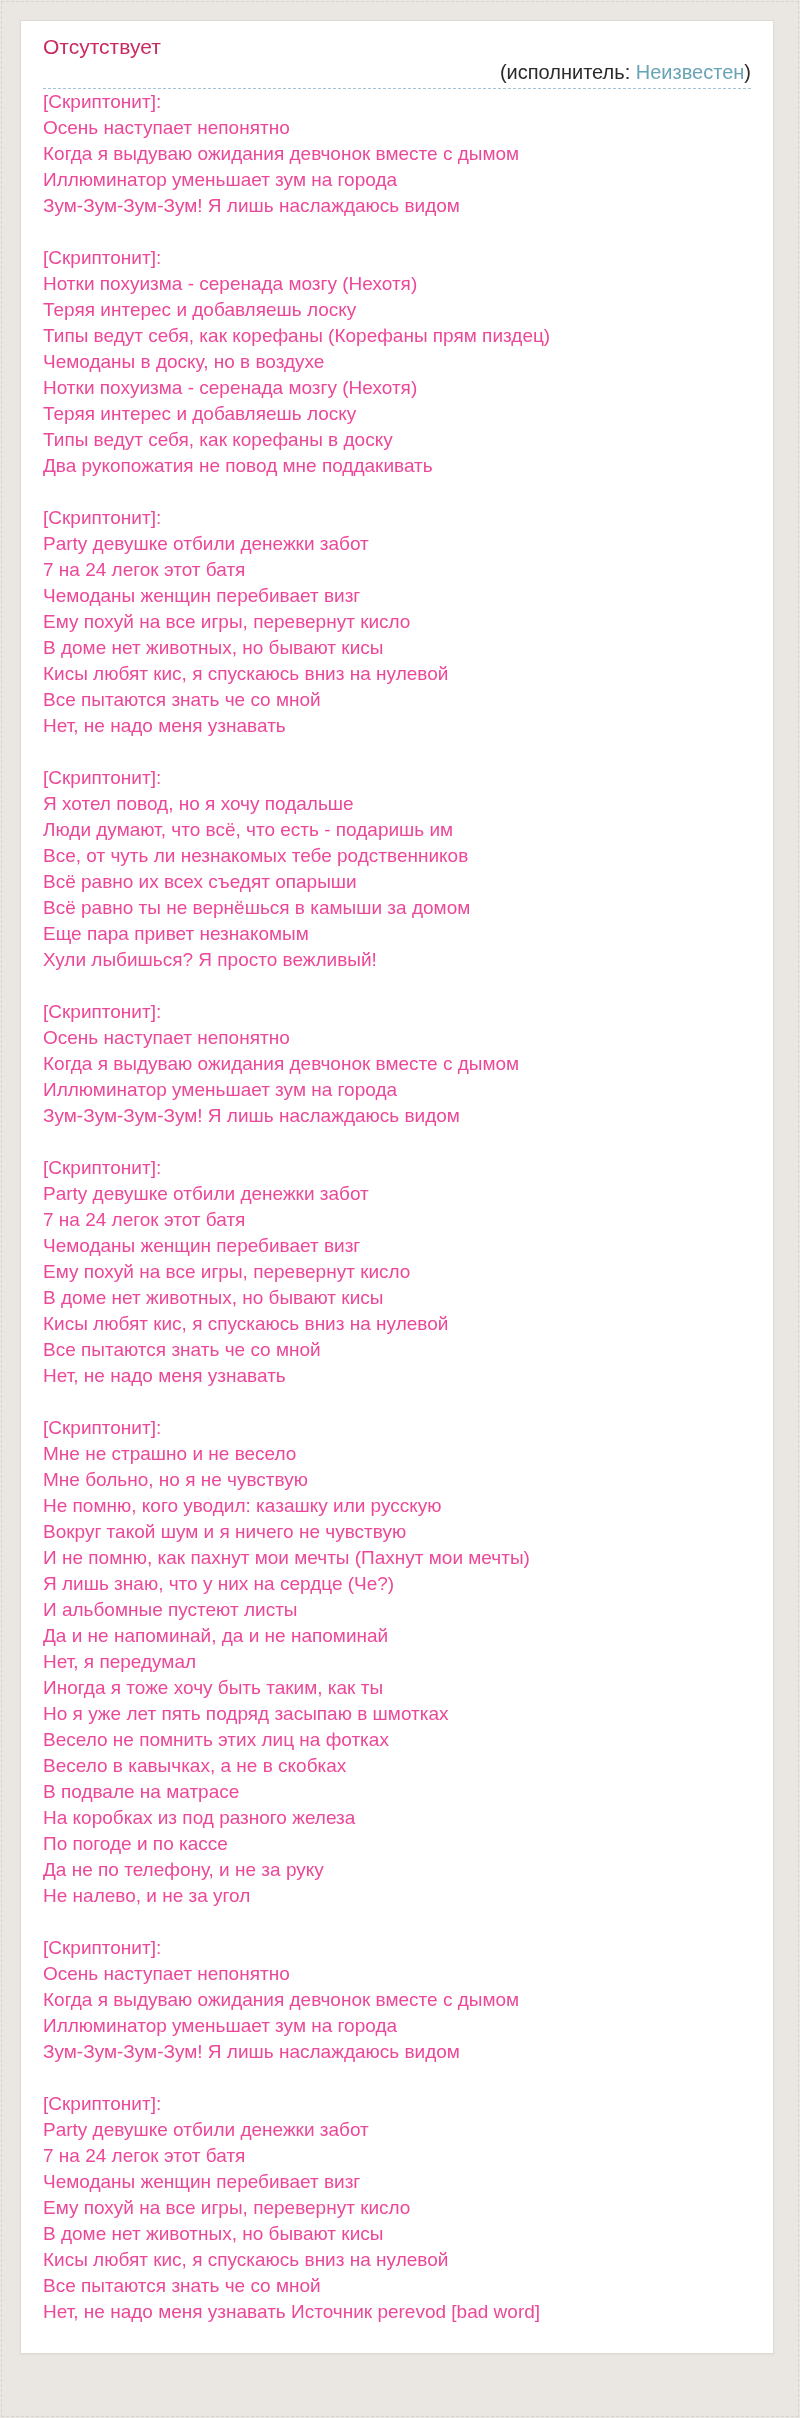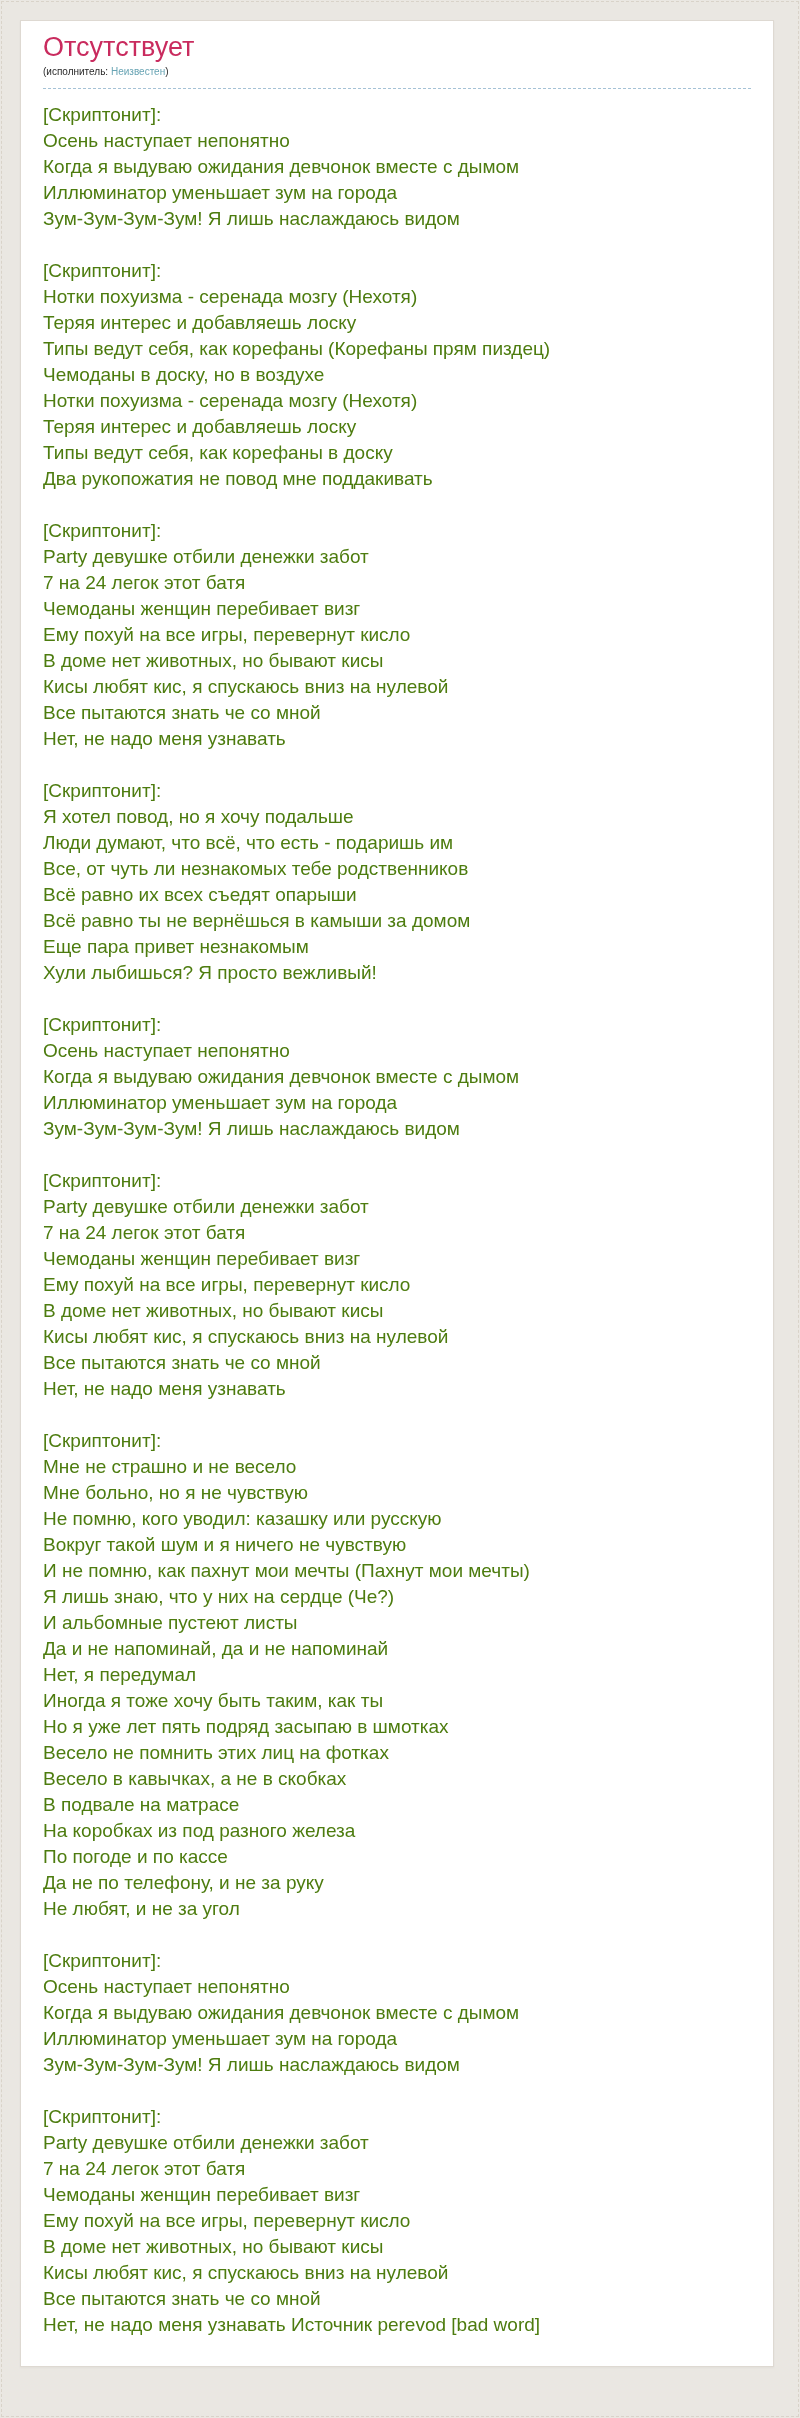--- a/index.html
+++ b/index.html
@@ -30,44 +30,44 @@
     left: 20px;
     top: 20px;
     width: 754px;
     box-sizing: border-box;
     background: #ffffff;
     border: 1px solid #ded9d2;
     box-shadow: 0 1px 2px rgba(0,0,0,0.04);
     padding: 13px 22px 28px 22px;
   }
   .song-title {
-    font-size: 27px;
+    font-size: 21px;
     line-height: 26px;
     font-weight: 400;
     color: #c92b5e;
     margin: 0 0 3px 0;
   }
   .artist-row {
-    font-size: 10px;
+    font-size: 20px;
     line-height: 18px;
     color: #2a2a2a;
     padding-bottom: 7px;
     border-bottom: 1px dashed #a5c2d6;
     white-space: nowrap;
+    text-align: right;
   }
   .artist-link {
     color: #68a4b4;
     text-decoration: none;
     cursor: pointer;
   }
   .lyrics {
-    margin-top: 13px;
     font-size: 19px;
     line-height: 26px;
-    color: #4d7c0f;
+    color: #ec4899;
   }
   .verse { margin: 0; }
   .verse + .verse { margin-top: 26px; }
   .line { white-space: nowrap; }
 </style>
 </head>
 <body>
 
 <div class="page-frame"></div>
 
@@ -146,21 +146,21 @@
         <div class="line">Да и не напоминай, да и не напоминай</div>
         <div class="line">Нет, я передумал</div>
         <div class="line">Иногда я тоже хочу быть таким, как ты</div>
         <div class="line">Но я уже лет пять подряд засыпаю в шмотках</div>
         <div class="line">Весело не помнить этих лиц на фотках</div>
         <div class="line">Весело в кавычках, а не в скобках</div>
         <div class="line">В подвале на матрасе</div>
         <div class="line">На коробках из под разного железа</div>
         <div class="line">По погоде и по кассе</div>
         <div class="line">Да не по телефону, и не за руку</div>
-        <div class="line">Не любят, и не за угол</div>
+        <div class="line">Не налево, и не за угол</div>
       </div>
       <div class="verse">
         <div class="line">[Скриптонит]:</div>
         <div class="line">Осень наступает непонятно</div>
         <div class="line">Когда я выдуваю ожидания девчонок вместе с дымом</div>
         <div class="line">Иллюминатор уменьшает зум на города</div>
         <div class="line">Зум-Зум-Зум-Зум! Я лишь наслаждаюсь видом</div>
       </div>
       <div class="verse">
         <div class="line">[Скриптонит]:</div>

